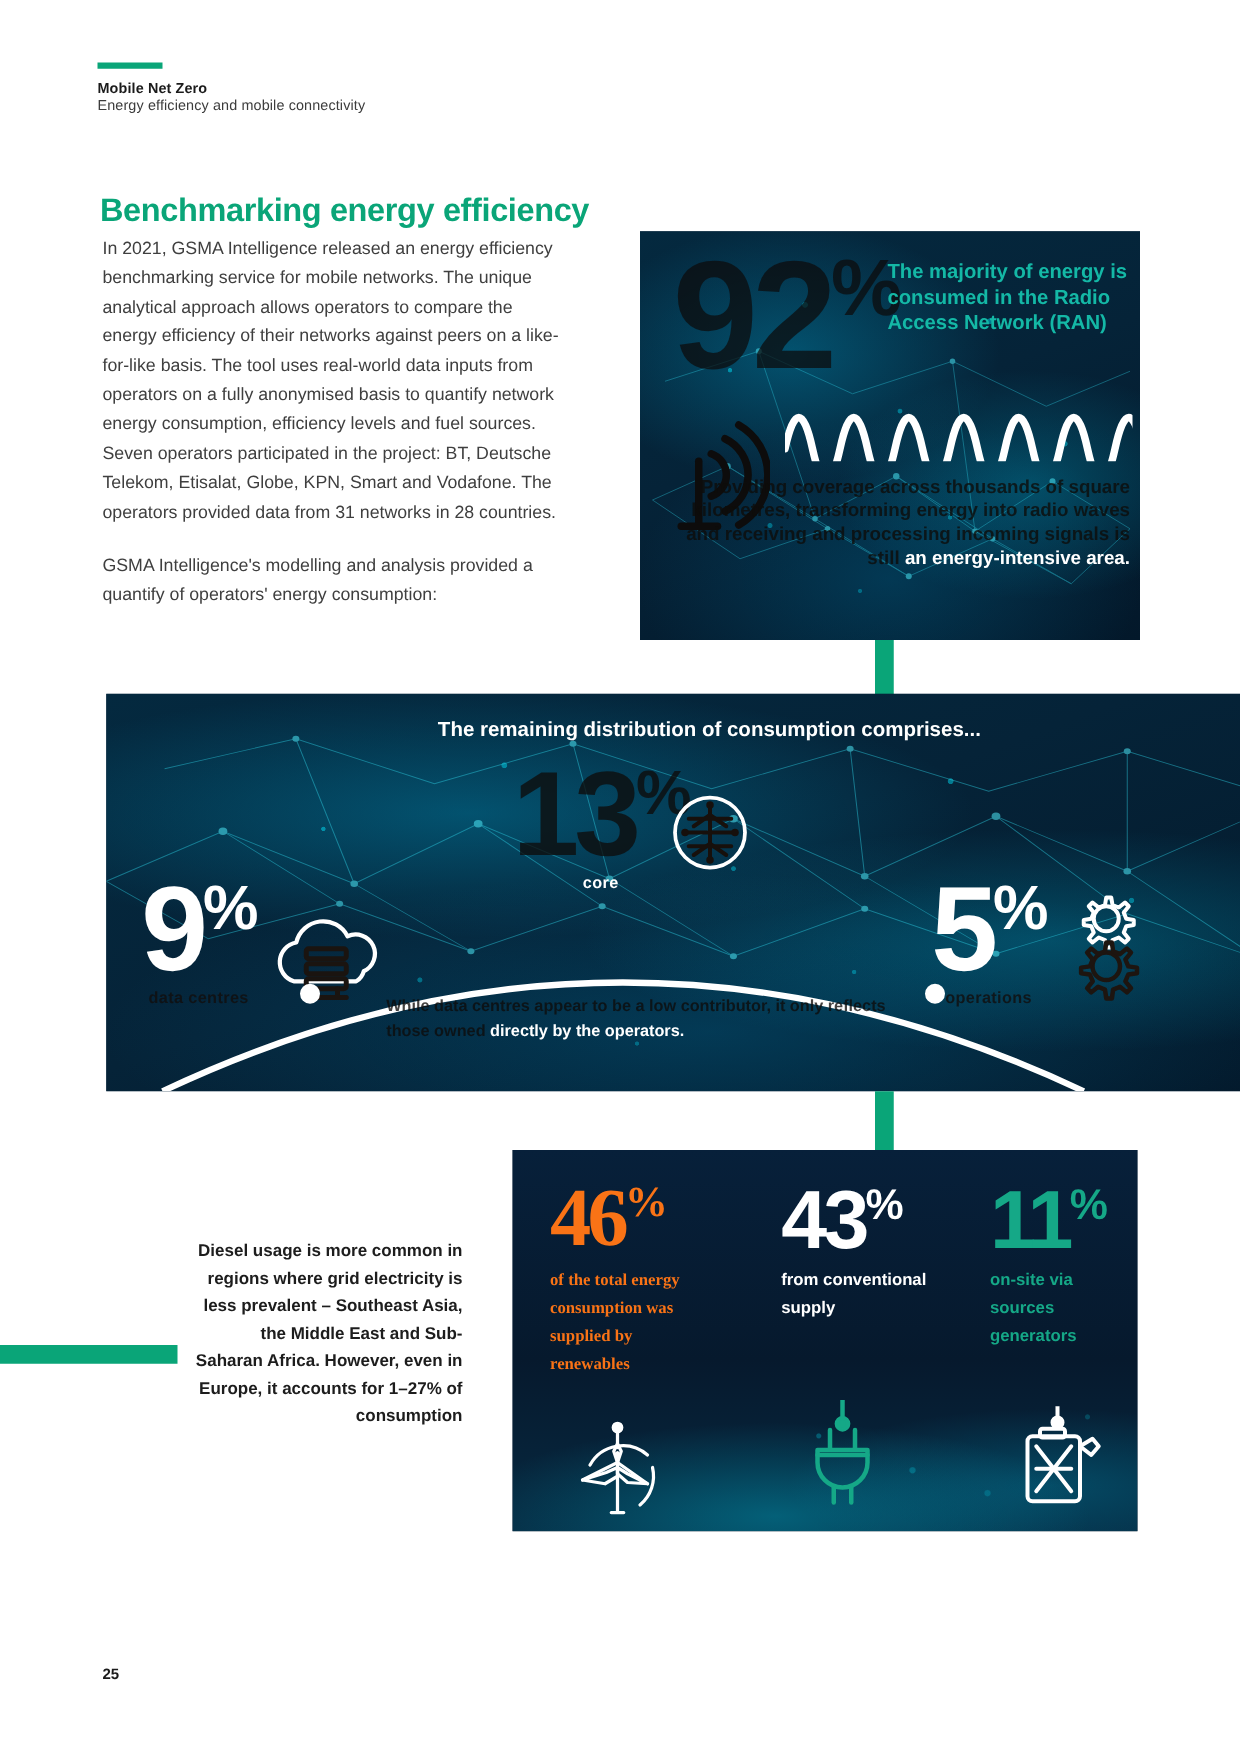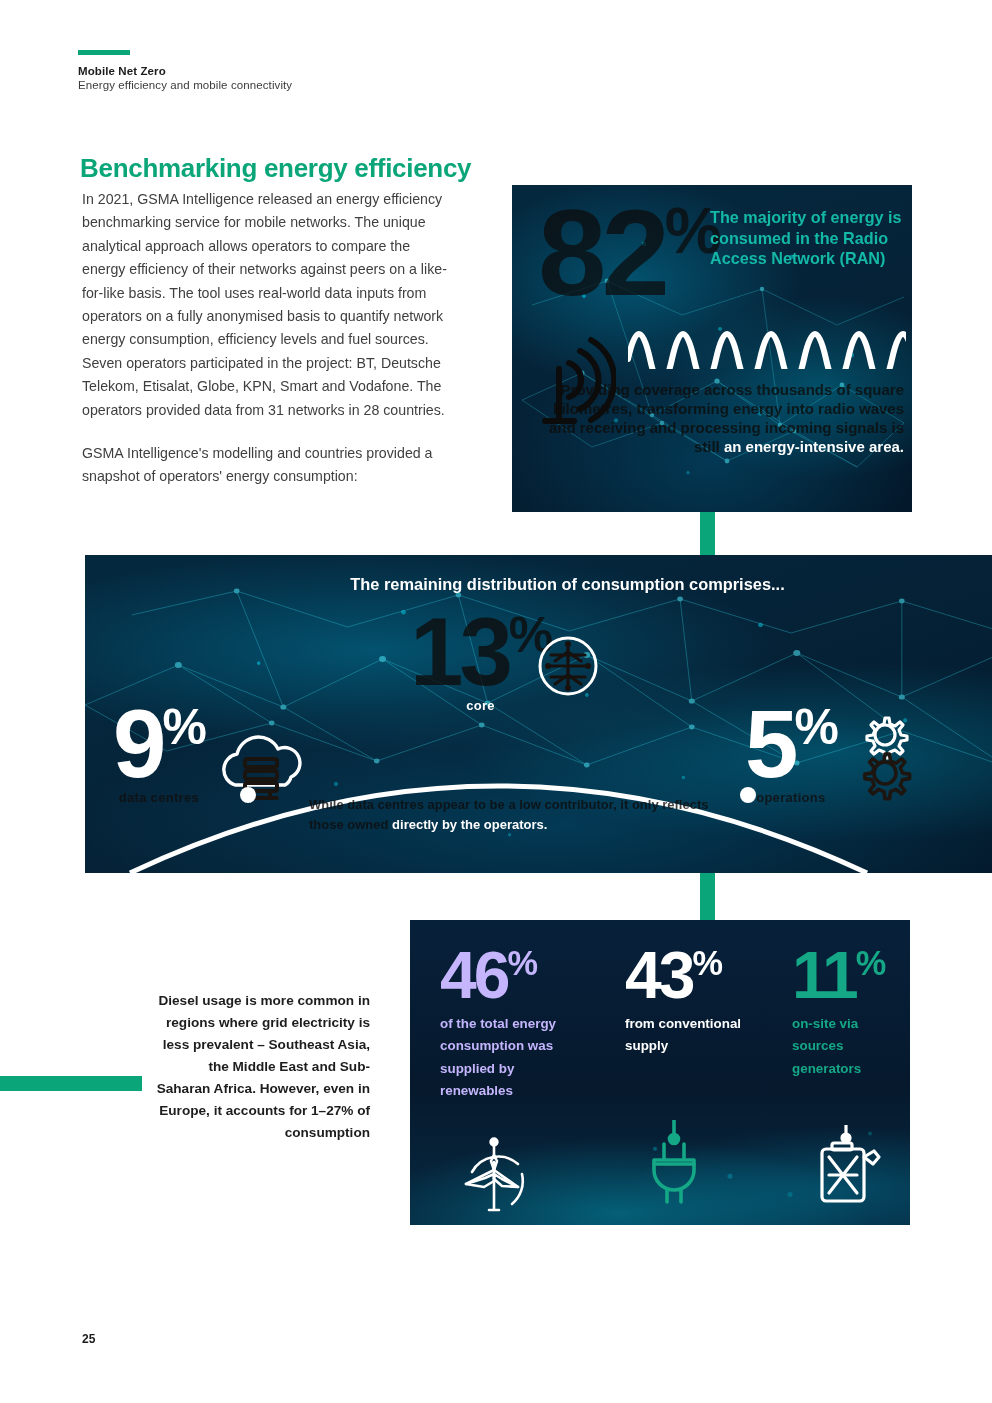--- a/index.html
+++ b/index.html
@@ -90,21 +90,21 @@
         radial-gradient(circle at 76% 90%, rgba(0,210,230,.22) 0 2px, transparent 3px),
         radial-gradient(circle at 49% 75%, rgba(0,210,230,.30) 0 1.6px, transparent 2.4px),
         radial-gradient(circle at 92% 70%, rgba(0,210,230,.22) 0 1.6px, transparent 2.4px),
         radial-gradient(ellipse 70% 34% at 42% 96%, rgba(0,185,210,.38), transparent 72%),
         radial-gradient(ellipse 58% 28% at 86% 88%, rgba(0,160,195,.30), transparent 72%),
         linear-gradient(180deg,#07203a 0%,#06192d 55%,#062a42 100%);}
   .fuelcol{position:absolute;top:24px;}
   .fuelnum{font-size:66px;font-weight:bold;line-height:.95;letter-spacing:-3px;}
   .fuelnum sup{font-size:.52em;vertical-align:super;letter-spacing:-1px;}
   .fueltext{font-size:13.4px;font-weight:bold;line-height:22.4px;margin-top:6px;}
-  #fuel-renew{left:30px;}  #fuel-renew .fuelnum,#fuel-renew .fueltext{color:#c4b5fd;}
+  #fuel-renew{left:30px;}  #fuel-renew .fuelnum,#fuel-renew .fueltext{color:#f97316;font-family:Liberation Serif, serif;}
   #fuel-conv{left:215px;}  #fuel-conv .fuelnum,#fuel-conv .fueltext{color:#ffffff;}
   #fuel-diesel{left:382px;}#fuel-diesel .fuelnum,#fuel-diesel .fueltext{color:#15a887;}
 
   #icon-turbine{position:absolute;left:50px;top:212px;}
   #icon-plug{position:absolute;left:228px;top:200px;}
   #icon-jerry{position:absolute;left:400px;top:205px;}
 
   
   #diesel-note{position:absolute;left:155px;top:990px;width:215px;text-align:right;
                font-size:13.6px;font-weight:bold;line-height:22px;color:#1d1d1d;}
@@ -124,21 +124,21 @@
 <div id="runhead">
   <div class="rule"></div>
   <div class="l1">Mobile Net Zero</div>
   <div class="l2">Energy efficiency and mobile connectivity</div>
 </div>
 
 <h1 id="page-title">Benchmarking energy efficiency</h1>
 
 <div id="body-copy">
   <p>In 2021, GSMA Intelligence released an energy efficiency benchmarking service for mobile networks. The unique analytical approach allows operators to compare the energy efficiency of their networks against peers on a like-for-like basis. The tool uses real-world data inputs from operators on a fully anonymised basis to quantify network energy consumption, efficiency levels and fuel sources. Seven operators participated in the project: BT, Deutsche Telekom, Etisalat, Globe, KPN, Smart and Vodafone. The operators provided data from 31 networks in 28 countries.</p>
-  <p>GSMA Intelligence's modelling and countries provided a snapshot of operators' energy consumption:</p>
+  <p>GSMA Intelligence's modelling and analysis provided a quantify of operators' energy consumption:</p>
 </div>
 
 <section class="panel" id="panel-ran">
   <div class="netbg">
     <svg viewBox="0 0 400 327" preserveAspectRatio="none">
       <g stroke="#2fd4e8" stroke-width=".7" fill="none" opacity=".75">
         <path d="M10 215 L70 188 L140 230 L205 196 L268 240 L330 200 L392 238"></path>
         <path d="M10 215 L80 262 L150 238 L215 276 L282 246 L345 282 L392 238"></path>
         <path d="M70 188 L150 238 M140 230 L215 276 M205 196 L282 246 M268 240 L345 282"></path>
         <path d="M20 120 L95 96 L170 130 L250 104 L325 140 L392 112"></path>
@@ -153,21 +153,21 @@
           <circle cx="150" cy="238" r="2.2"></circle>
         <circle cx="215" cy="276" r="2.4"></circle>
           <circle cx="282" cy="246" r="2.2"></circle>
         <circle cx="95" cy="96" r="2.4"></circle>
           <circle cx="250" cy="104" r="2.2"></circle>
       </g>
     </svg>
   </div>
 
   <div id="ran-bignum">
-    <span>82</span><sup>%</sup>
+    <span>92</span><sup>%</sup>
   </div>
 
   <div id="ran-head">The majority of energy is consumed in the Radio Access Network (RAN)</div>
 
   <svg id="ran-wave" width="278" height="60" viewBox="0 0 278 60">
     <path d="M0 50 Q11 0 22 50 T44 50 T66 50 T88 50 T110 50 T132 50 T154 50 T176 50 T198 50 T220 50 T242 50 T264 50 T286 50" fill="none" stroke="#ffffff" stroke-width="6" stroke-linecap="round"></path>
   </svg>
 
   <svg id="ran-antenna" width="80" height="110" viewBox="0 0 80 110">
     <g fill="none" stroke="#0d0c0c" stroke-width="6" stroke-linecap="round">

